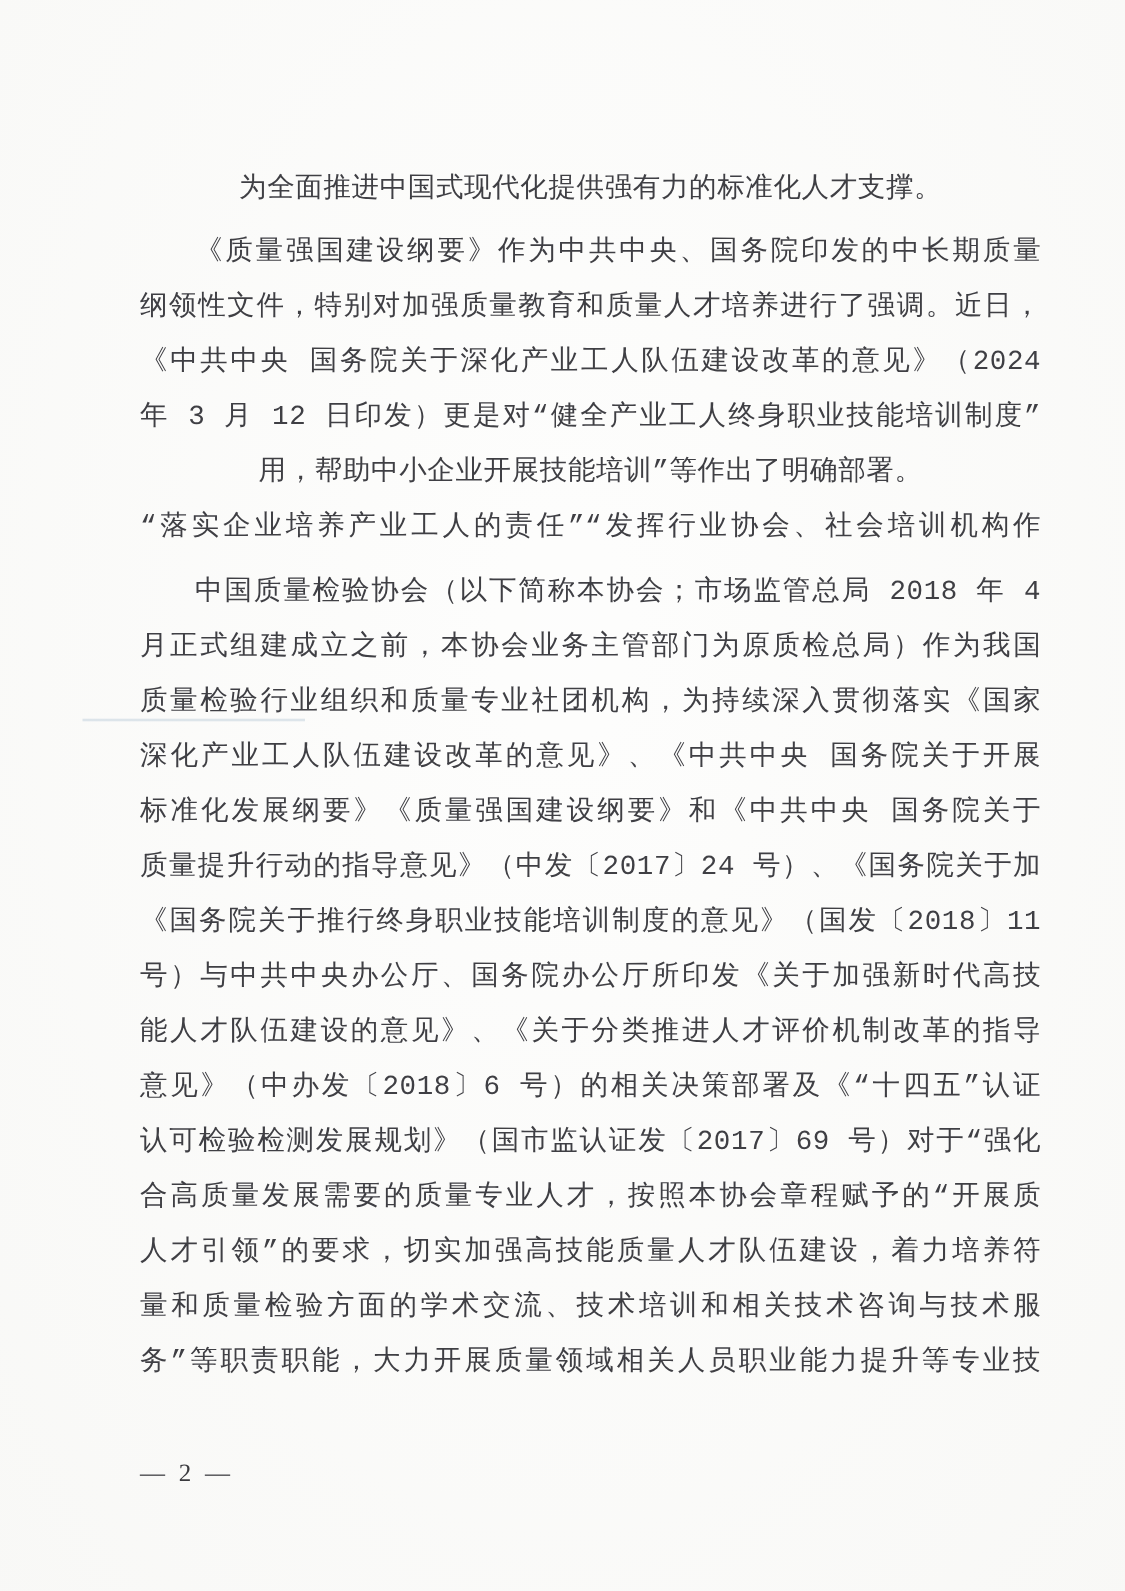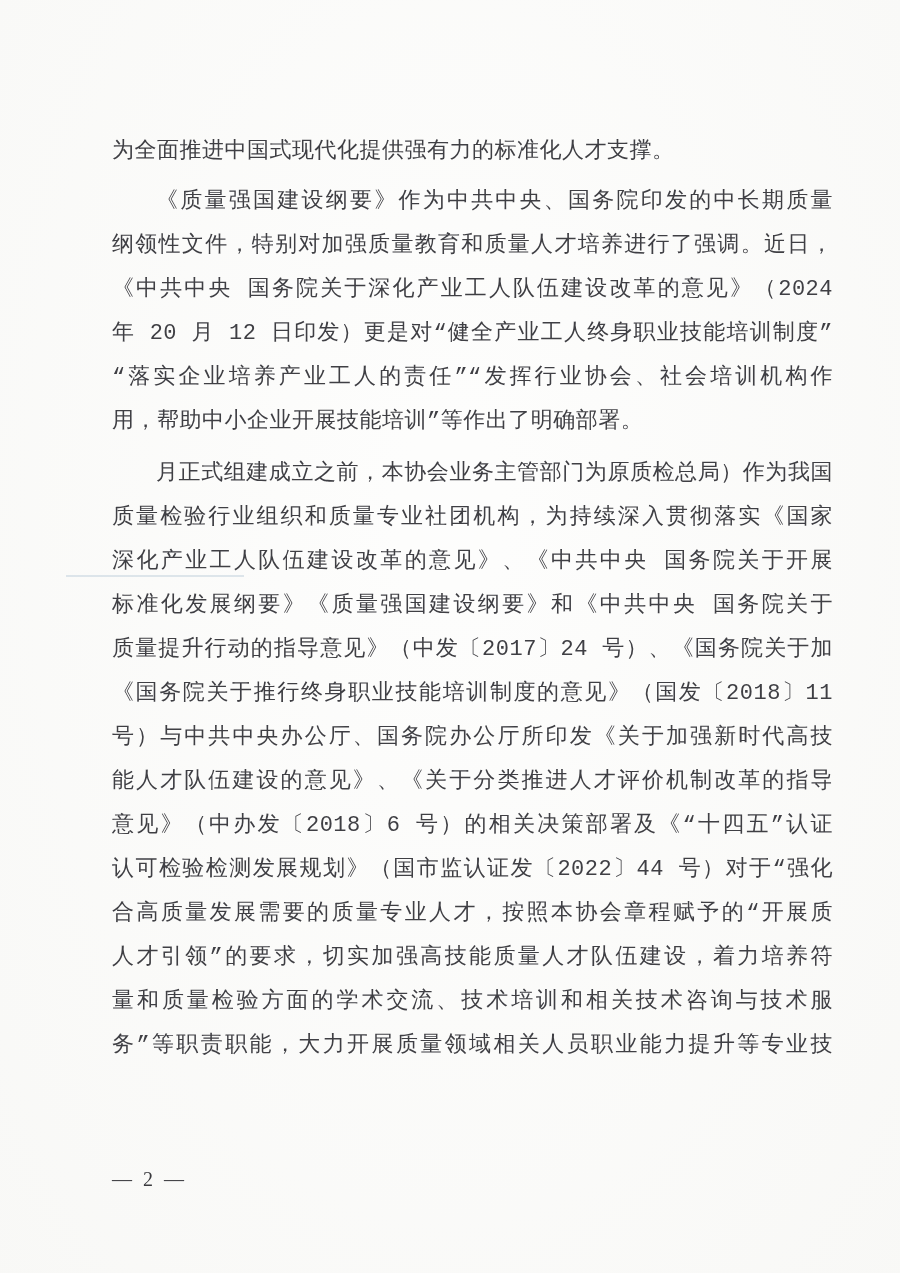--- a/index.html
+++ b/index.html
@@ -30,21 +30,21 @@
     font-size: 22px;
     line-height: 44px;
     letter-spacing: 0.5px;
   }
   .para { margin: 0; }
   .para + .para { margin-top: 8px; font-family: Liberation Mono, monospace; }
   .para.indent .line:first-child { text-indent: 2em; }
   .line {
     height: 44px;
     white-space: normal;
-    text-align: left;
+    text-align: center;
   }
   .line.fill {
     text-align: justify;
     text-align-last: justify;
     text-justify: inter-character;
   }
   .scan-line {
     position: absolute;
     left: 66px;
     top: 575px;
@@ -66,35 +66,36 @@
 
 <div class="page">
   <div class="text-block" id="text-block">
       <div class="para">
         <div class="line">为全面推进中国式现代化提供强有力的标准化人才支撑。</div>
       </div>
       <div class="para indent">
         <div class="line fill">《质量强国建设纲要》作为中共中央、国务院印发的中长期质量</div>
         <div class="line fill">纲领性文件，特别对加强质量教育和质量人才培养进行了强调。近日，</div>
         <div class="line fill">《中共中央 国务院关于深化产业工人队伍建设改革的意见》（2024</div>
-        <div class="line fill">年 20 月 12 日印发）更是对“健全产业工人终身职业技能培训制度”</div>
+        <div class="line fill">年 3 月 12 日印发）更是对“健全产业工人终身职业技能培训制度”</div>
+        <div class="line">用，帮助中小企业开展技能培训”等作出了明确部署。</div>
         <div class="line fill">“落实企业培养产业工人的责任”“发挥行业协会、社会培训机构作</div>
-        <div class="line">用，帮助中小企业开展技能培训”等作出了明确部署。</div>
       </div>
       <div class="para indent">
+        <div class="line fill">中国质量检验协会（以下简称本协会；市场监管总局 2018 年 4</div>
         <div class="line fill">月正式组建成立之前，本协会业务主管部门为原质检总局）作为我国</div>
         <div class="line fill">质量检验行业组织和质量专业社团机构，为持续深入贯彻落实《国家</div>
         <div class="line fill">深化产业工人队伍建设改革的意见》、《中共中央 国务院关于开展</div>
         <div class="line fill">标准化发展纲要》《质量强国建设纲要》和《中共中央 国务院关于</div>
         <div class="line fill">质量提升行动的指导意见》（中发〔2017〕24 号）、《国务院关于加</div>
         <div class="line fill">《国务院关于推行终身职业技能培训制度的意见》（国发〔2018〕11</div>
         <div class="line fill">号）与中共中央办公厅、国务院办公厅所印发《关于加强新时代高技</div>
         <div class="line fill">能人才队伍建设的意见》、《关于分类推进人才评价机制改革的指导</div>
         <div class="line fill">意见》（中办发〔2018〕6 号）的相关决策部署及《“十四五”认证</div>
-        <div class="line fill">认可检验检测发展规划》（国市监认证发〔2022〕44 号）对于“强化</div>
+        <div class="line fill">认可检验检测发展规划》（国市监认证发〔2017〕69 号）对于“强化</div>
         <div class="line fill">合高质量发展需要的质量专业人才，按照本协会章程赋予的“开展质</div>
         <div class="line fill">人才引领”的要求，切实加强高技能质量人才队伍建设，着力培养符</div>
         <div class="line fill">量和质量检验方面的学术交流、技术培训和相关技术咨询与技术服</div>
         <div class="line fill">务”等职责职能，大力开展质量领域相关人员职业能力提升等专业技</div>
       </div>
     </div>
   <div class="scan-line" id="scan-artifact" style="background: rgb(204, 216, 226);"></div>
   <div class="page-number">— 2 —</div>
 </div>
 

